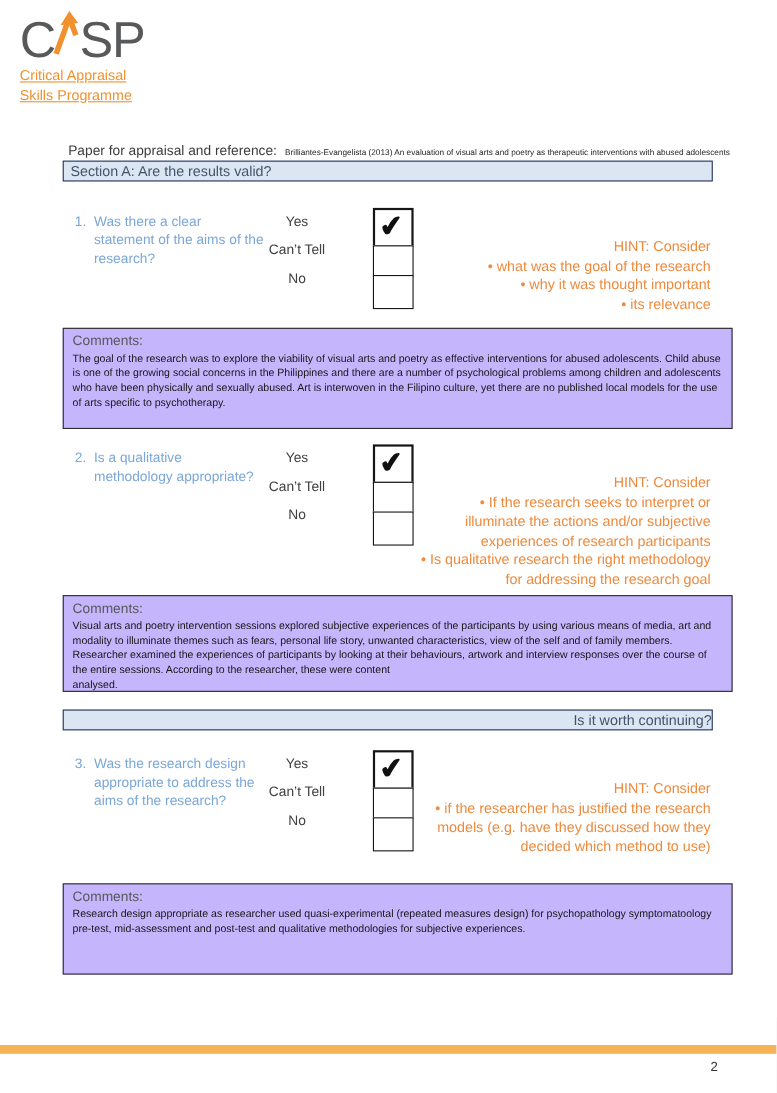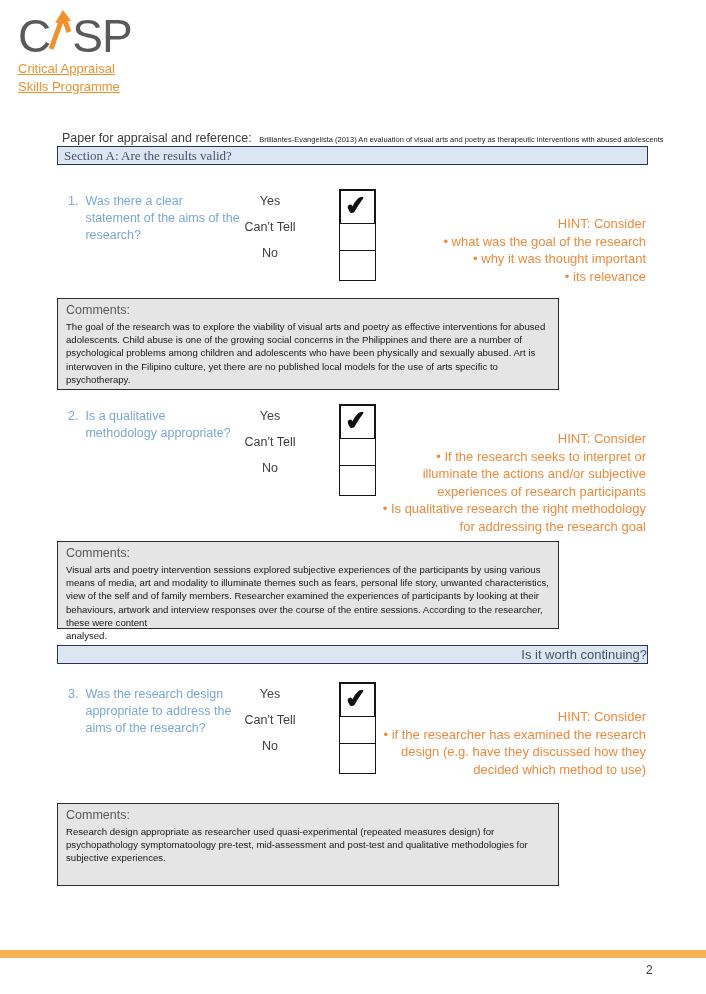--- a/index.html
+++ b/index.html
@@ -13,37 +13,37 @@
   .tagline { color:#f0912d; font-size:13px; line-height:1.2; margin-top:2px;text-decoration:underline; }
   .tag2 { }
 
   
   .paper-line { position:absolute; left:62px; top:128px; width:640px; white-space:nowrap; }
   .paper-label { font-size:12.5px; color:#3d3d3d; }
   .paper-ref { font-size:7.5px; color:#1f1f1f; margin-left:3px; }
 
   
   .section-bar { position:absolute; left:57px; width:591px; height:19px; background:#dbe6f2; border:1px solid #24355c; font-size:13px; color:#44546a; line-height:17px; padding-left:6px; }
-  .bar-a { top:146px;font-family:Liberation Serif, serif; } .bar-b { top:645px;text-align:right; }
+  .bar-a { top:146px; } .bar-b { top:645px;text-align:right; }
 
   
   .q-block { position:absolute; left:57px; width:591px; height:100px; }
   .q1 { top:189px; } .q2 { top:404px; } .q3 { top:682px; }
   .q-text { position:absolute; left:11px; top:4px; width:172px; color:#7ba7d7; font-size:12.5px; line-height:1.35; display:flex; gap:7px; }
   .opt-label { position:absolute; right:313px; width:130px; text-align:center; font-size:12.5px; color:#404040; }
   .l1 { top:5px; } .l2 { top:31px; } .l3 { top:57px; }
   .cbox { position:absolute; left:282px; width:37px; border:1.6px solid #151515; background:#fff; }
   .b1 { top:0; height:36px; border-width:2.6px; }
   .b2 { top:34px; height:29px; }
   .b3 { top:61px; height:31px; }
   .check { display:block; font-size:26px; font-weight:bold; color:#101010; transform:rotate(-6deg); margin:-1px 0 0 4px; }
   .hint { position:absolute; top:4px; right:2px; width:268px; text-align:right; color:#ed8a3d; font-size:13px; line-height:1.35;margin-top:22px; }
 
   
-  .comments-box { position:absolute; left:57px; width:502px; border:1.2px solid #2b2b2b; background:#e5e5e5; padding:4px 8px 12px 8px; overflow:visible; }
+  .comments-box { position:absolute; left:57px; width:609px; border:1.2px solid #2b2b2b; background:#c4b5fd; padding:4px 8px 12px 8px; overflow:visible; }
   .c1 { top:298px; height:92px; }
   .c2 { top:541px; height:88px; }
   .c3 { top:803px; height:83px; }
   .comments-label { font-size:12.5px; color:#595959; margin-bottom:3px; }
   .comment-line { font-size:9.6px; color:#161616; line-height:1.38; }
 
   
   .footer-bar { position:absolute; left:0; top:950px; width:706px; height:8px; background:#f6b356; }
   .page-num { position:absolute; left:646px; top:963px; font-size:12px; color:#333; }
 </style>
@@ -137,21 +137,21 @@
     <div class="opt-label l1">Yes</div>
     <div class="opt-label l2">Can’t Tell</div>
     <div class="opt-label l3">No</div>
     <div class="cbox b1">
       <span class="check">✔</span>
     </div>
     <div class="cbox b2"></div>
     <div class="cbox b3"></div>
     <div class="hint">
       <div>HINT: Consider</div>
-      <div>• if the researcher has examined the research design (e.g. have they discussed how they decided which method to use)</div>
+      <div>• if the researcher has justified the research models (e.g. have they discussed how they decided which method to use)</div>
     </div>
   </div>
 
   <div class="comments-box c3">
     <div class="comments-label">Comments:</div>
     <div class="comment-line">Research design appropriate as researcher used quasi-experimental (repeated measures design) for psychopathology symptomatoology pre-test, mid-assessment and post-test and qualitative methodologies for subjective experiences.</div>
   </div>
 
   <div class="footer-bar"></div>
   <div class="page-num">2</div>

